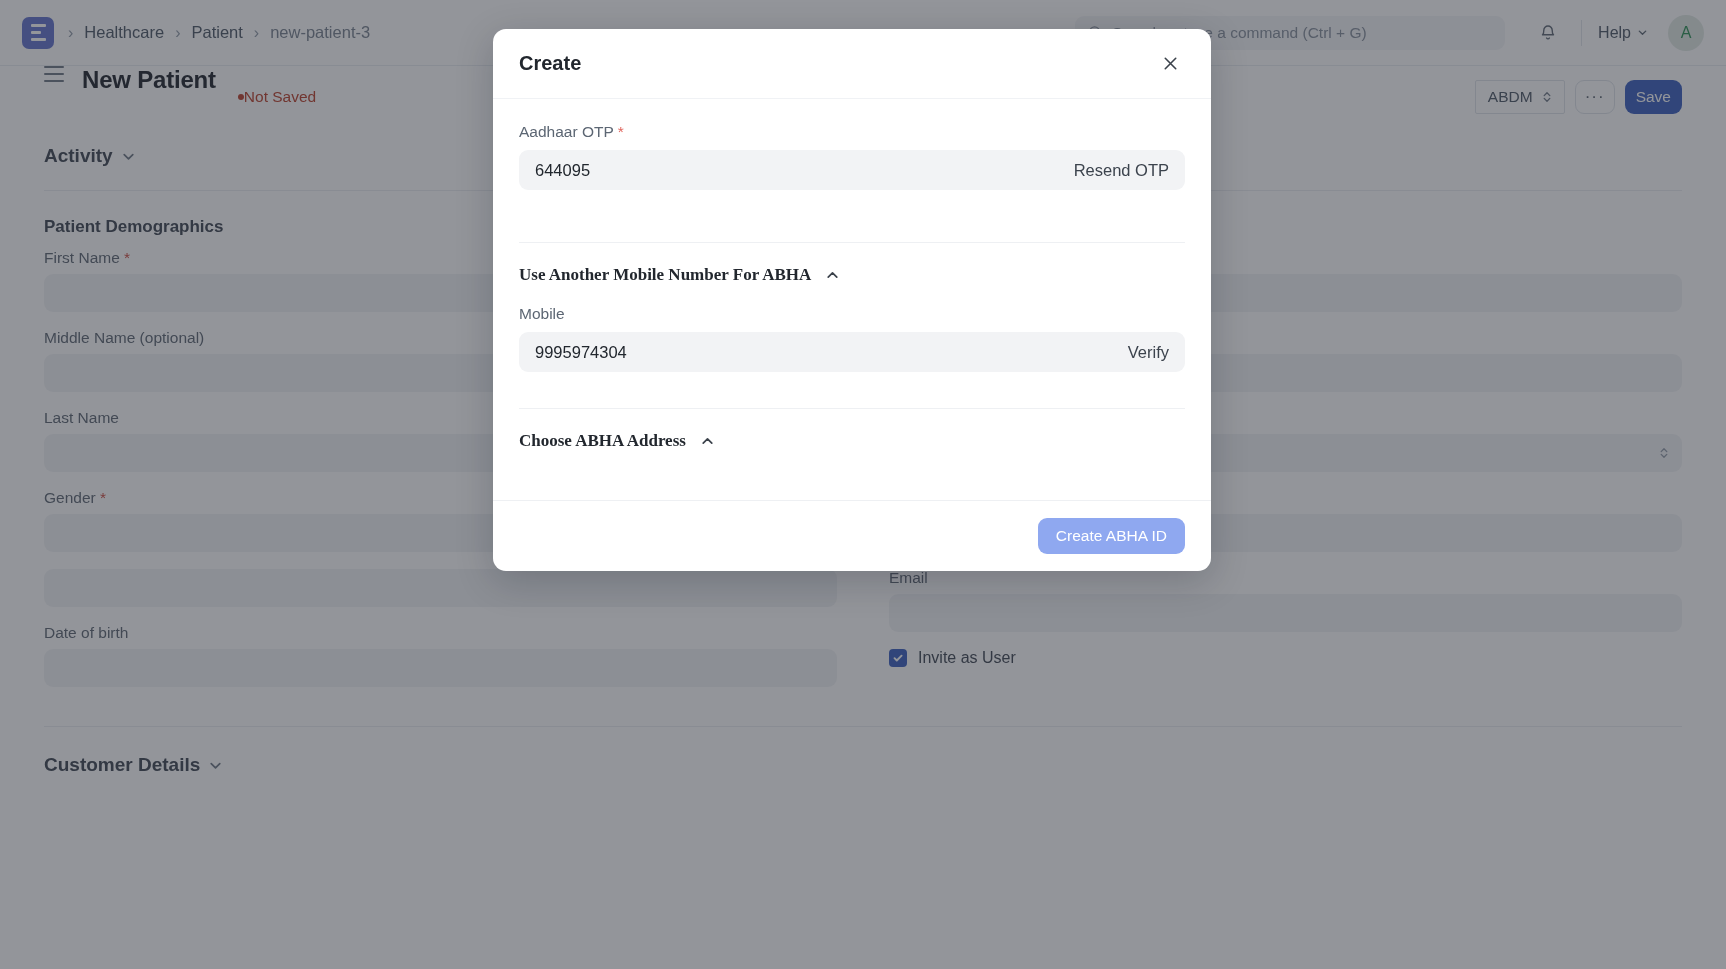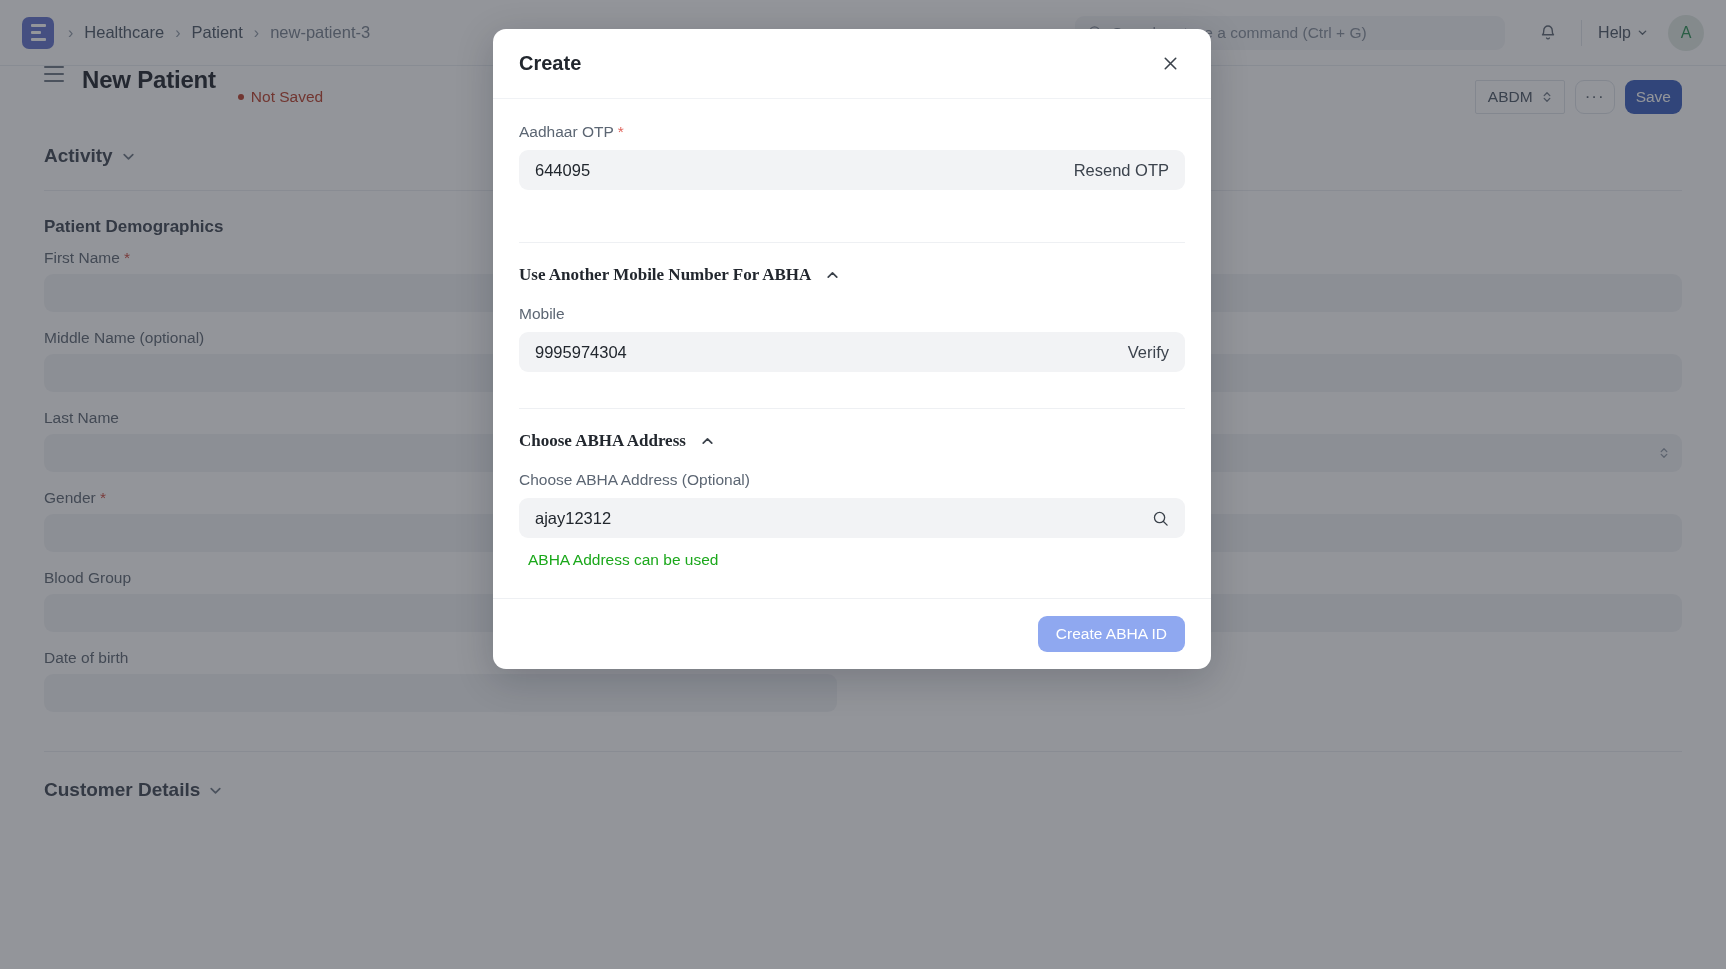--- a/index.html
+++ b/index.html
@@ -70,21 +70,21 @@
   }
 
   
   .page-head {
     position: absolute; top: 66px; left: 0; right: 0; height: 62px;
     display: flex; padding: 0 44px;
   }
   .ham { width: 20px; display: flex; flex-direction: column; gap: 5px; margin-right: 18px; }
   .ham i { display: block; height: 2px; background: #7a838f; border-radius: 2px; }
   .page-title { font-size: 24px; font-weight: bold; color: #32373e; letter-spacing: -0.2px; }
-  .not-saved { display: flex; align-items: center; gap: 7px; margin-left: 22px; }
+  .not-saved { display: flex; align-items: center; margin-left: 22px; }
   .dot { width: 6px; height: 6px; border-radius: 50%; background: #c0503d; }
   .not-saved span { font-size: 15.5px; color: #c0503d; }
 
   .head-actions { margin-left: auto; display: flex; align-items: center; gap: 10px; }
   .pill-select {
     height: 34px; padding: 0 12px; border: 1px solid #e2e6eb; border-radius: 2px;
     display: flex; align-items: center; gap: 9px;
     font-size: 15.5px; color: #5c6673; background: #fff;
   }
   .btn-ghost {
@@ -286,21 +286,20 @@
         </div>
         <div class="field">
           <div class="flabel">Last Name</div>
           <div class="fctl"></div>
         </div>
         <div class="field">
           <div class="flabel"><span>Gender</span> <span class="req">*</span></div>
           <div class="fctl"></div>
         </div>
         <div class="field">
-          <div class="flabel">Blood Group</div>
           <div class="fctl"></div>
         </div>
         <div class="field">
           <div class="flabel">Date of birth</div>
           <div class="fctl"></div>
         </div>
       </div>
 
       <div>
         <div class="field">
@@ -403,32 +402,19 @@
 
     <div class="collapse-head">
       <span class="ct">Choose ABHA Address</span>
       <span>
         <svg width="15" height="15" viewBox="0 0 14 14" fill="none" stroke="#3b424b" stroke-width="1.6">
           <path d="M3 8.6L7 4.6l4 4" stroke-linecap="round" stroke-linejoin="round"></path>
         </svg>
       </span>
     </div>
 
-    <div class="m-field">
-      <div class="m-label">Choose ABHA Address (Optional)</div>
-      <div class="m-input">
-        <span class="val">ajay12312</span>
-        <span class="srch">
-          <svg width="17" height="17" viewBox="0 0 18 18" fill="none" stroke="#3b424b" stroke-width="1.4">
-            <circle cx="8" cy="8" r="5.4"></circle>
-              <line x1="12.1" y1="12.1" x2="16" y2="16" stroke-linecap="round"></line>
-          </svg>
-        </span>
-      </div>
-      <div class="helper-ok">ABHA Address can be used</div>
-    </div>
 
   </div>
 
   <div class="modal-foot">
     <button class="btn-create">Create ABHA ID</button>
   </div>
 </div>
 
 </body></html>

